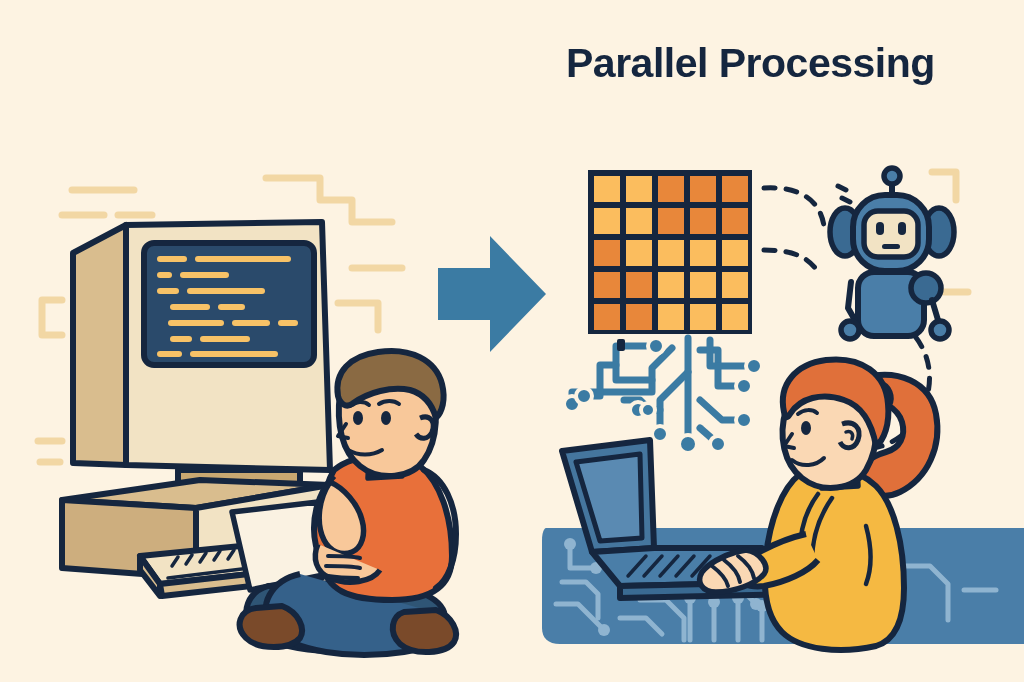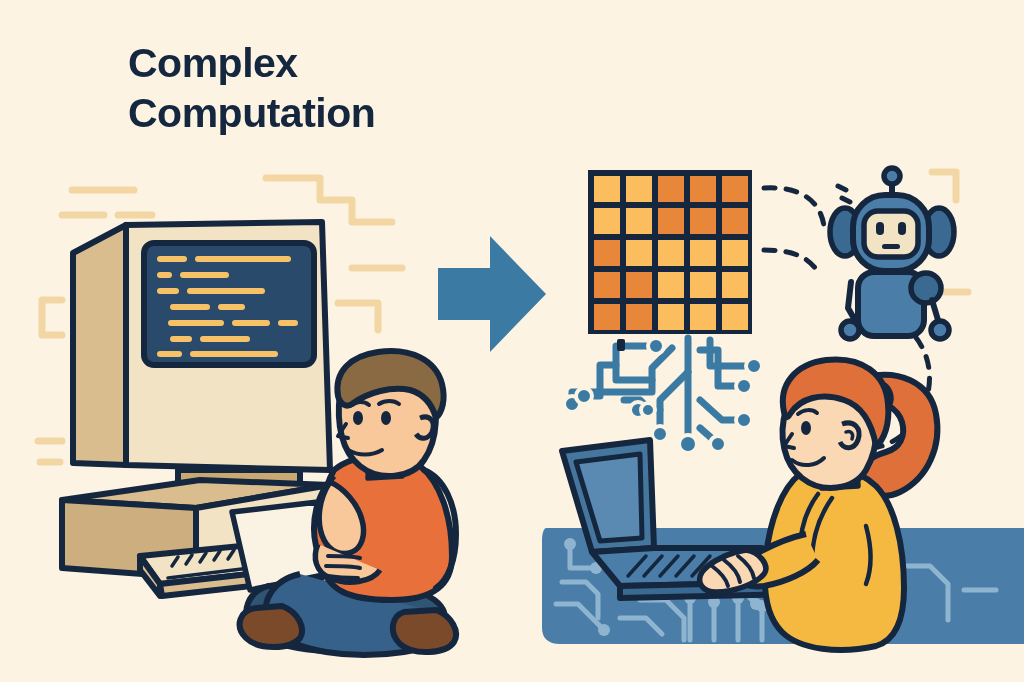--- a/index.html
+++ b/index.html
@@ -404,21 +404,18 @@
              C 822 392, 800 398, 790 414 C 787 419, 785 418, 784 412 Z" fill="#e0703a" stroke="#15263f" stroke-width="6" stroke-linejoin="round"></path>
 
     <ellipse cx="806" cy="428" rx="5" ry="7" fill="#15263f"></ellipse>
     <path d="M 798 414 C 804 409, 812 409, 817 413" stroke="#15263f" stroke-width="4" fill="none" stroke-linecap="round"></path>
 
     <path d="M 792 434 L 784 446 L 794 448" stroke="#15263f" stroke-width="4" fill="none" stroke-linecap="round" stroke-linejoin="round"></path>
 
     <path d="M 792 460 C 802 468, 816 466, 824 458" stroke="#15263f" stroke-width="4" fill="none" stroke-linecap="round"></path>
   </svg>
 
-  <div class="title" id="title-left">
-    <span class="line">Complex</span>
-    <span class="line">Computation</span>
+
+  <div class="title" id="title-right">
+    <span class="line">Parallel Processing</span>
   </div>
 
-  <div class="title" id="title-right">
-  </div>
-
 </div>
 
 </body></html>

